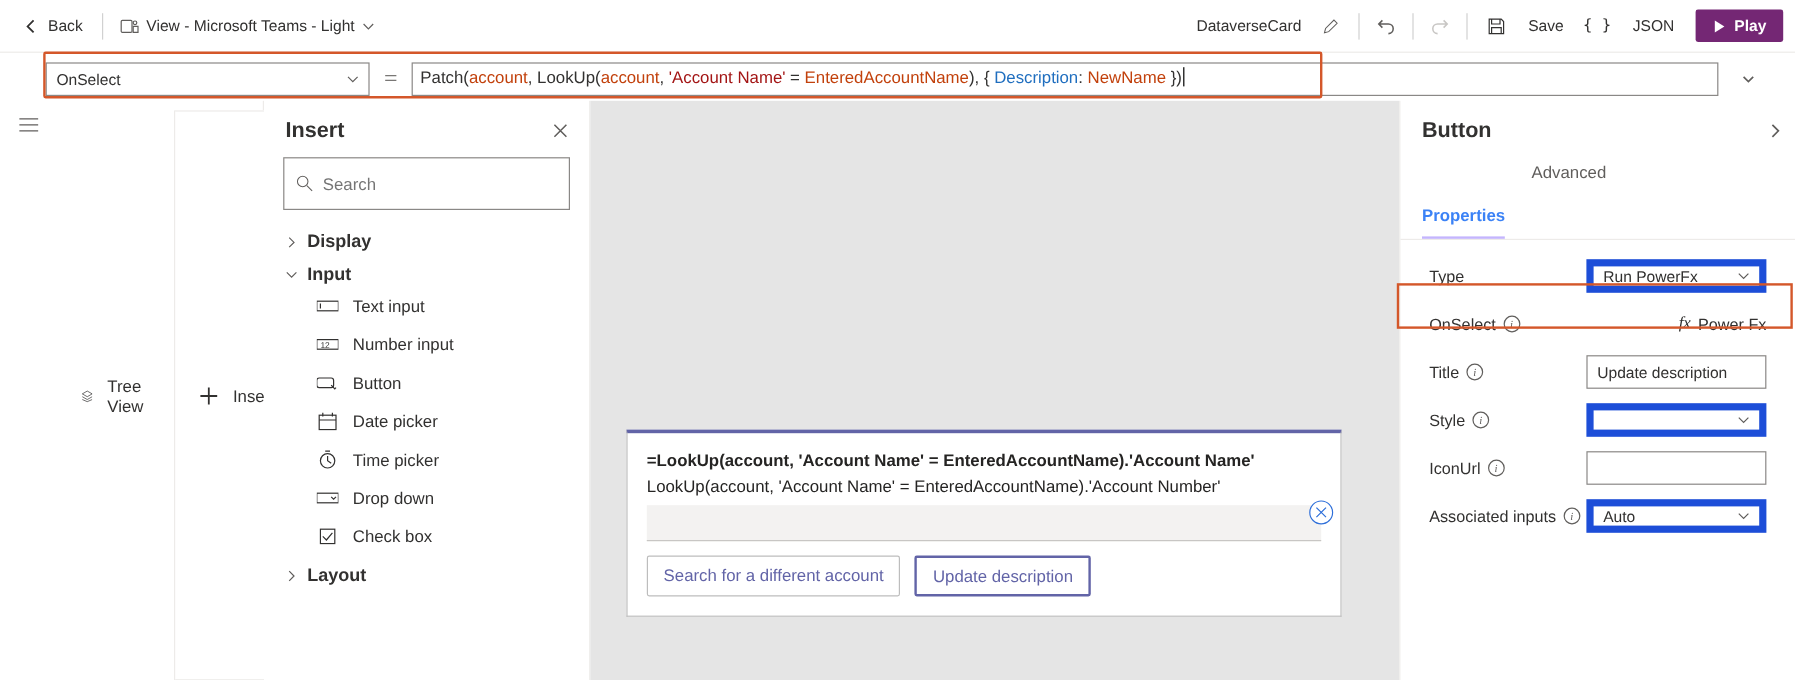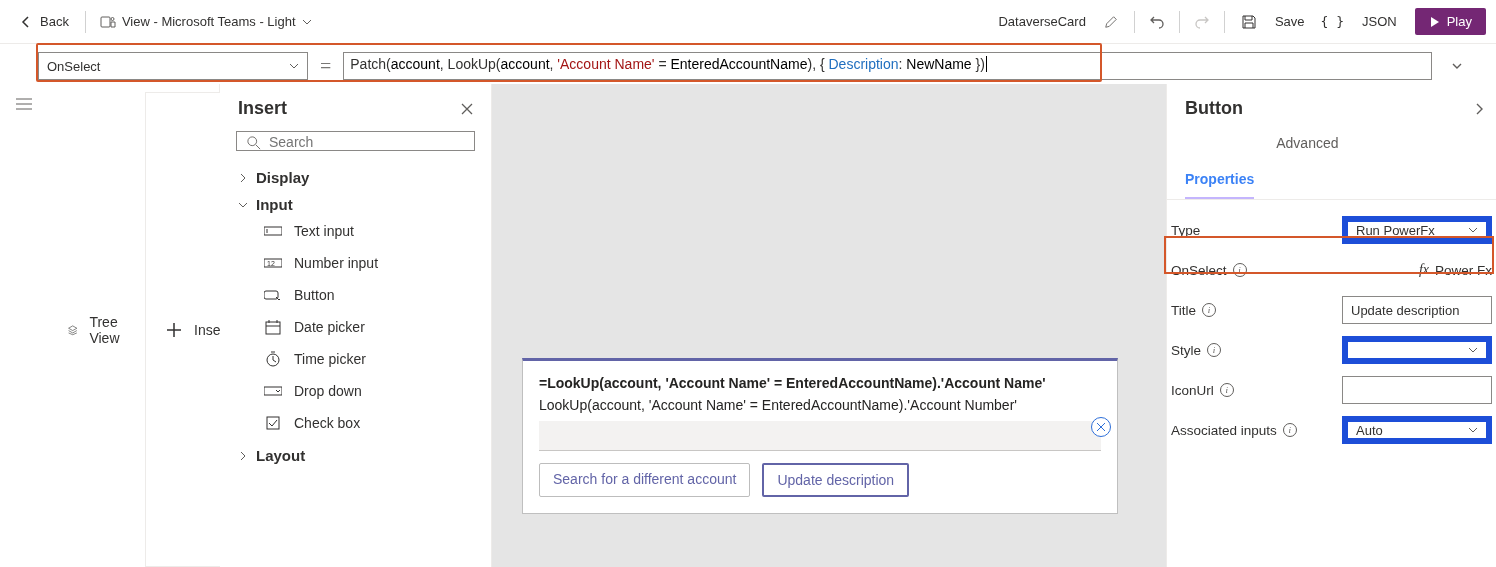--- a/index.html
+++ b/index.html
@@ -7,49 +7,49 @@
 
   
   .topbar { height: 44px; display: flex; align-items: center; padding: 0 10px; border-bottom: 1px solid #edebe9; }
   .back-btn { display:flex; align-items:center; gap:6px; padding:4px 8px; cursor:pointer; color:#323130; }
   .vsep { width:1px; height:22px; background:#d1d1d1; margin:0 8px; }
   .view-select { display:flex; align-items:center; gap:6px; padding:4px 6px; cursor:pointer; }
   .spacer { flex:1; }
   .tb-item { display:flex; align-items:center; gap:18px; padding:4px 8px; cursor:pointer; color:#323130; }
   .tb-icon-only { padding:4px 6px; color:#605e5c; cursor:pointer; }
   .tb-icon-only.disabled { color:#c8c6c4; cursor:default; }
-  .play-btn { background:#742774; color:#fff; display:flex; align-items:center; gap:6px; padding:6px 14px; border-radius:2px; font-weight:400; margin-left:10px; cursor:pointer; }
+  .play-btn { background:#742774; color:#fff; display:flex; align-items:center; gap:6px; padding:6px 14px; border-radius:2px; font-weight:700; margin-left:10px; cursor:pointer; }
 
   
   .formula-row { height:40px; display:flex; align-items:center; padding:4px 24px 0 38px; gap:10px; position:relative; }
   .hl-box { position:absolute; border:2px solid #d4572a; border-radius:2px; pointer-events:none; }
   .hl-formula { left:36px; top:-1px; width:1066px; height:39px; }
   .prop-dd { width:270px; height:28px; border:1px solid #8a8886; display:flex; align-items:center; justify-content:space-between; padding:0 8px; background:#fff; font-size:13px; }
   .eq-sign { font-size:20px; color:#797775; font-family: "Segoe UI", serif; padding: 0 2px;}
   .fx-input { flex:1; height:28px; border:1px solid #8a8886; background:#fff; font-family: Consolas, monospace; font-size:14px; padding:3px 6px; white-space:nowrap; overflow:hidden; max-width: 1090px;}
   .tok-fn { color:#323130; }
-  .tok-id { color:#000000; }
+  .tok-id { color:#c2410c; }
   .tok-str { color:#a31515; }
   .tok-prop { color:#1f6ebf; }
   .caret { border-right:1px solid #000; margin-left:1px; animation: blink 1s infinite; }
   @keyframes blink { 50% { border-color: transparent; } }
   .expand-chev { margin-left:auto; padding:6px 10px; color:#605e5c; cursor:pointer; }
 
   
   .main { display:flex; height:calc(567px - 44px - 40px); }
 
   .leftnav { width:220px; border-right:1px solid #edebe9; background:#fff; display:flex; flex-direction:row; padding-top:8px; }
   .leftnav .collapse { padding:6px 16px; color:#605e5c; }
   .leftnav-item { display:flex; align-items:center; gap:12px; padding:10px 20px; cursor:pointer; font-size:14px; }
 
   .insert-panel { width:272px; border-right:1px solid #edebe9; background:#fff; display:flex; flex-direction:column; }
   .insert-hdr { display:flex; align-items:center; justify-content:space-between; padding:14px 14px 12px 18px; }
   .insert-hdr h2 { font-size:18px; font-weight:600; }
   .close-x { font-size:14px; color:#605e5c; cursor:pointer; padding:4px; }
-  .search-box { margin:0 16px 10px 16px; border:1px solid #8a8886; height:20px; display:flex; align-items:flex-end; gap:8px; padding:0 10px; color:#605e5c; }
+  .search-box { margin:0 16px 10px 16px; border:1px solid #8a8886; height:44px; display:flex; align-items:center; gap:8px; padding:0 10px; color:#605e5c; }
   .search-box input { border:none; outline:none; flex:1; font-size:14px; color:#323130; background:transparent; }
   .group { padding:8px 0 2px 18px; display:flex; align-items:center; gap:8px; font-weight:600; font-size:15px; cursor:pointer; }
   .ctrl-item { display:flex; align-items:center; gap:12px; padding:8px 0 8px 44px; font-size:14px; cursor:pointer; }
   .ctrl-icon { width:18px; display:flex; justify-content:center; color:#3b3a39; }
 
   .canvas { flex:1; background:#e5e5e5; position:relative; }
   .card-preview { position:absolute; left:30px; top:274px; width:596px; background:#fff; border:1px solid #bfbfbf; border-top:3px solid #6264a7; padding:14px 16px 16px 16px; }
   .card-row { font-size:14px; color:#252423; margin-bottom:6px; }
   .card-row.bold { font-weight:600; }
   .card-input-wrap { position:relative; margin:8px 0 12px 0; }
@@ -58,21 +58,21 @@
   .card-btns { display:flex; gap:12px; }
   .card-btn { border:1px solid #bdbdbd; padding:7px 13px; font-size:14px; color:#6264a7; background:#fff; cursor:pointer; border-radius:2px; }
   .card-btn.primary { border:2px solid #6264a7; }
 
   .props { width:330px; border-left:1px solid #edebe9; background:#fff; padding:0 0 0 0; position:relative; }
   .props-hdr { display:flex; align-items:center; justify-content:space-between; padding:14px 12px 10px 18px; }
   .props-hdr h2 { font-size:18px; font-weight:600; }
   .tabs { display:flex; gap:22px; padding:0 18px; border-bottom:1px solid #edebe9; }
   .tab { padding:6px 0 10px 0; font-size:14px; color:#605e5c; cursor:pointer; }
   .tab.active { color:#3b82f6; font-weight:600; border-bottom:2px solid #c4b5fd;margin-top:36px; }
-  .prop-rows { padding:10px 4px; }
+  .prop-rows { padding:10px 24px; }
   .prop-row { display:flex; align-items:center; justify-content:space-between; height:40px; }
   .prop-label { display:flex; align-items:center; gap:6px; font-size:13.5px; color:#323130; }
   .info { width:14px; height:14px; border:1px solid #605e5c; border-radius:50%; display:inline-flex; align-items:center; justify-content:center; font-size:9px; color:#605e5c; font-style:italic; font-family:Georgia,serif; }
   .prop-select { width:150px; height:28px; border:6px solid #1d4ed8; display:flex; align-items:center; justify-content:space-between; padding:0 8px; background:#fff; font-size:13px; }
   .prop-text { width:150px; height:28px; border:1px solid #8a8886; padding:0 8px; font-size:13px; display:flex; align-items:center; background:#fff;}
   .prop-static { display:flex; align-items:center; gap:6px; font-size:13.5px; color:#323130;}
   .fx-icon { font-style:italic; font-family:Georgia,serif; font-size:14px;}
   .hl-title { position:absolute; left:-3px; top:152px; width:330px; height:38px; border:2px solid #d4572a; pointer-events:none; }
 
   svg { display:block; }

